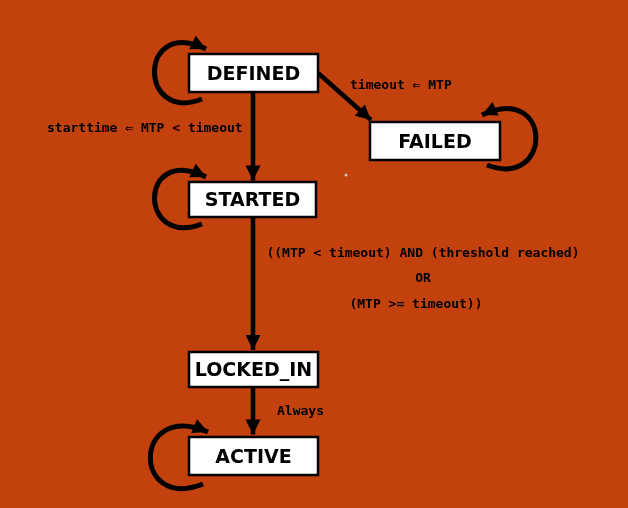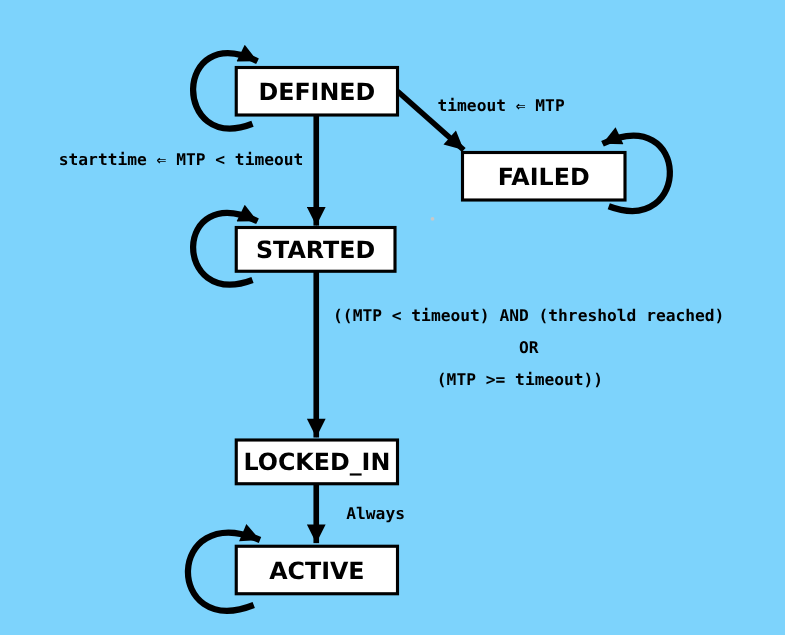--- a/index.html
+++ b/index.html
@@ -4,21 +4,21 @@
 <style>
   html, body {
     margin: 0;
     padding: 0;
     background: #ffffff;
   }
   .canvas {
     position: relative;
     width: 628px;
     height: 508px;
-    background: #7dd3fc;
+    background: #c2410c;
     overflow: hidden;
   }
   svg { display: block; }
   .edge {
     fill: none;
     stroke: #000000;
     stroke-width: 4.5;
   }
   .self-loop {
     fill: none;

